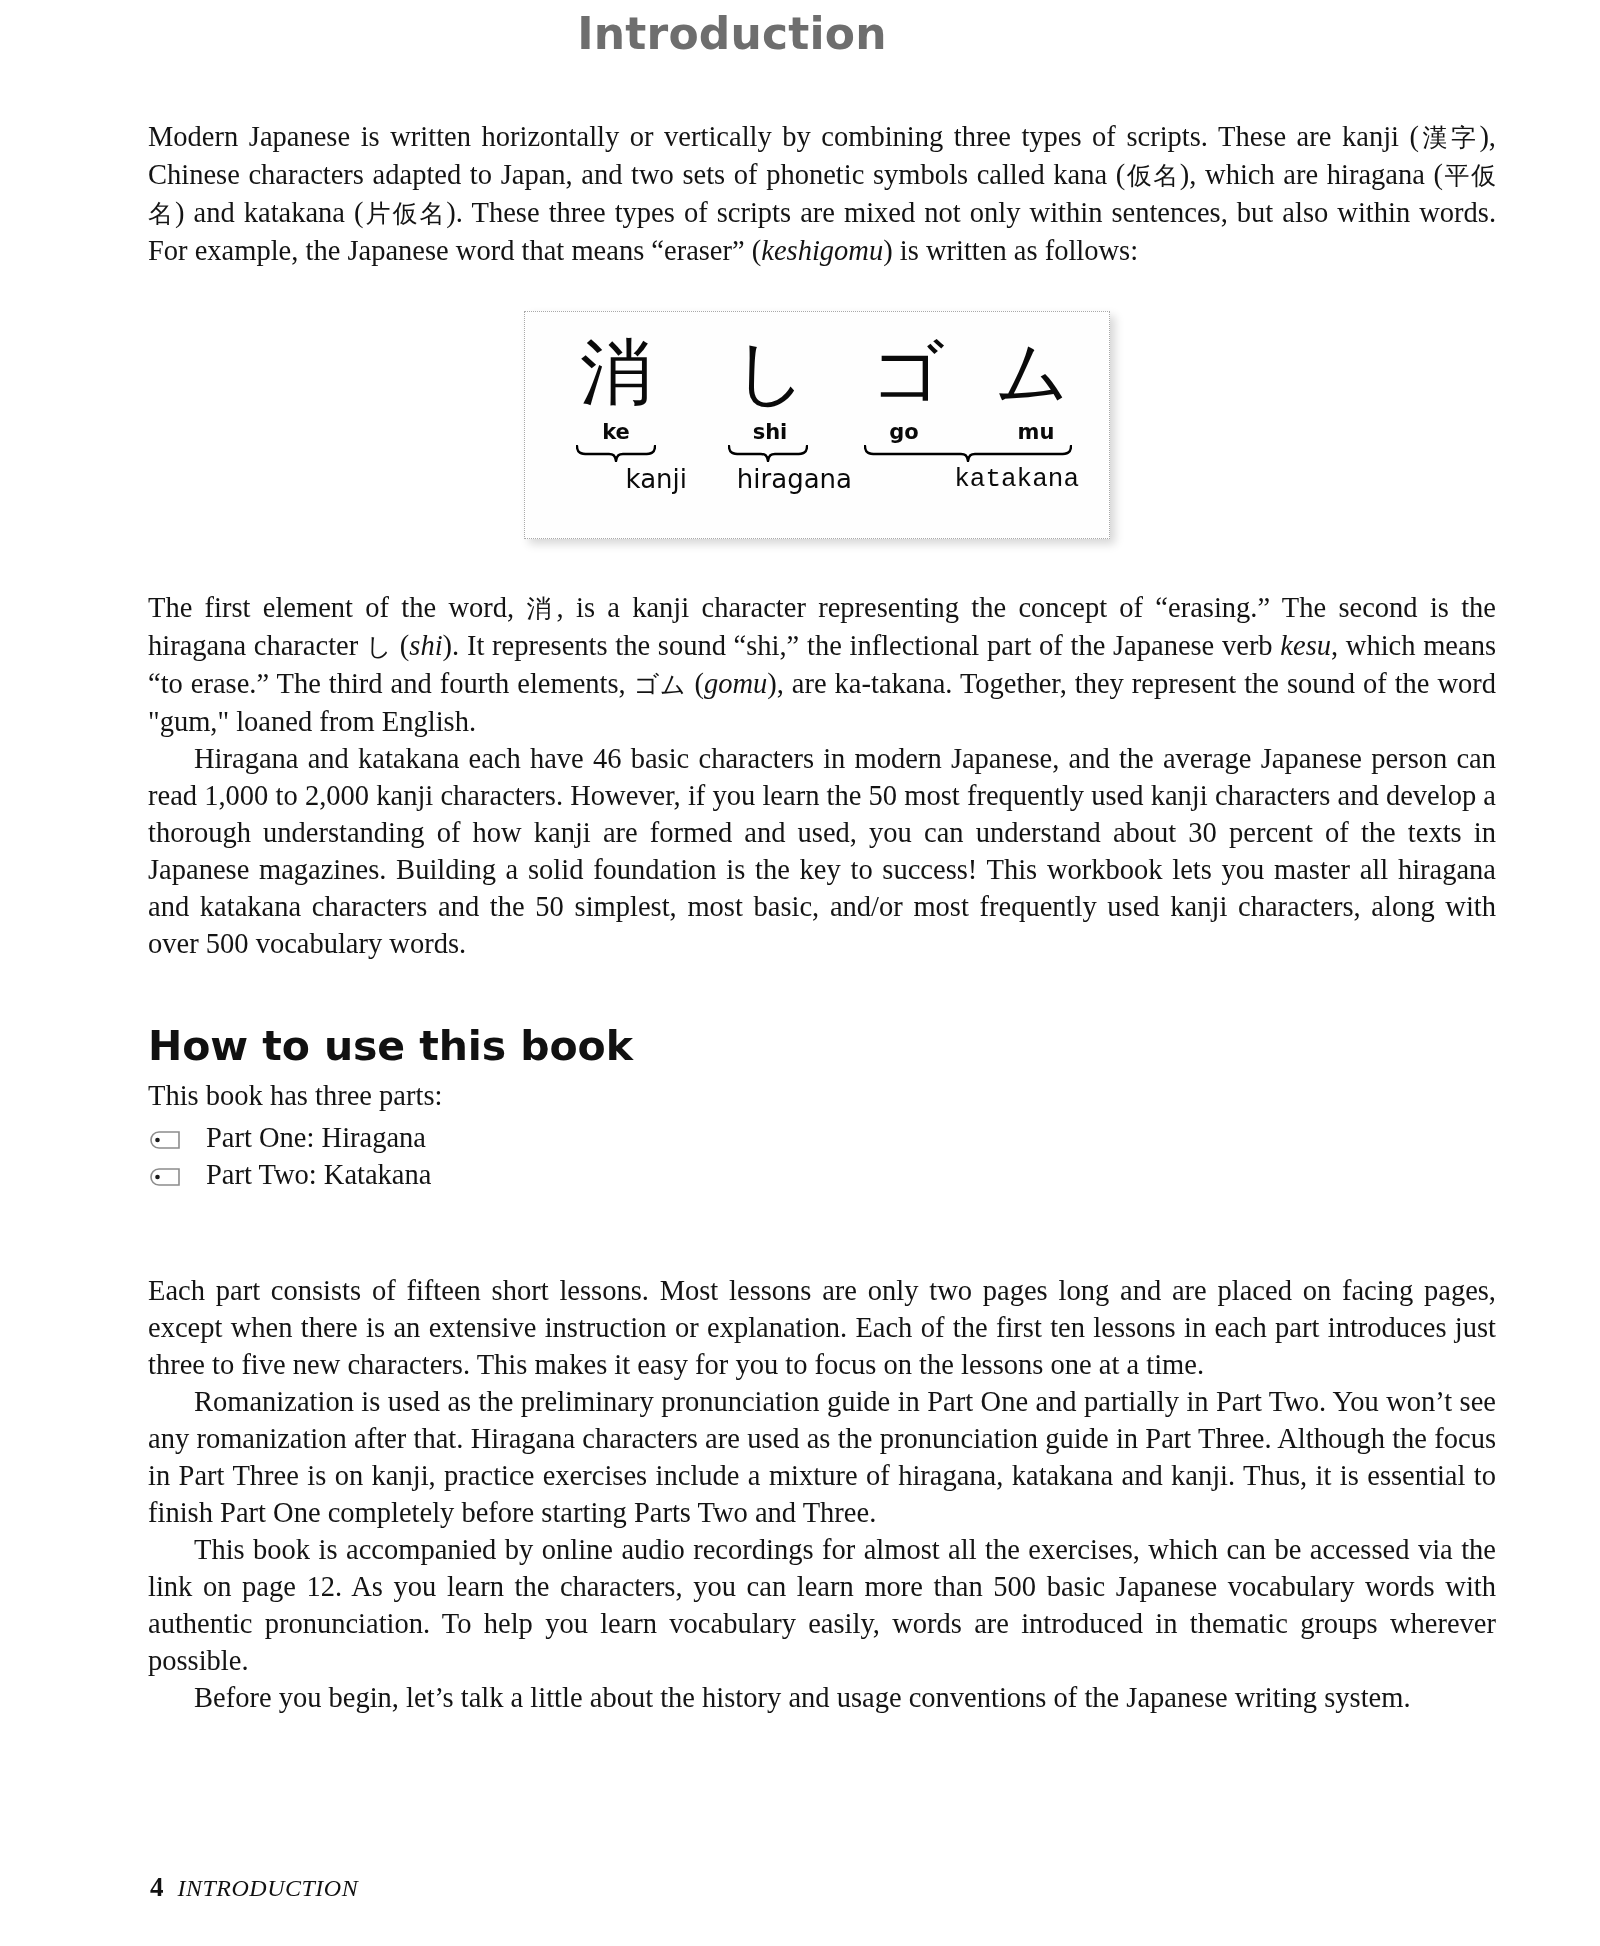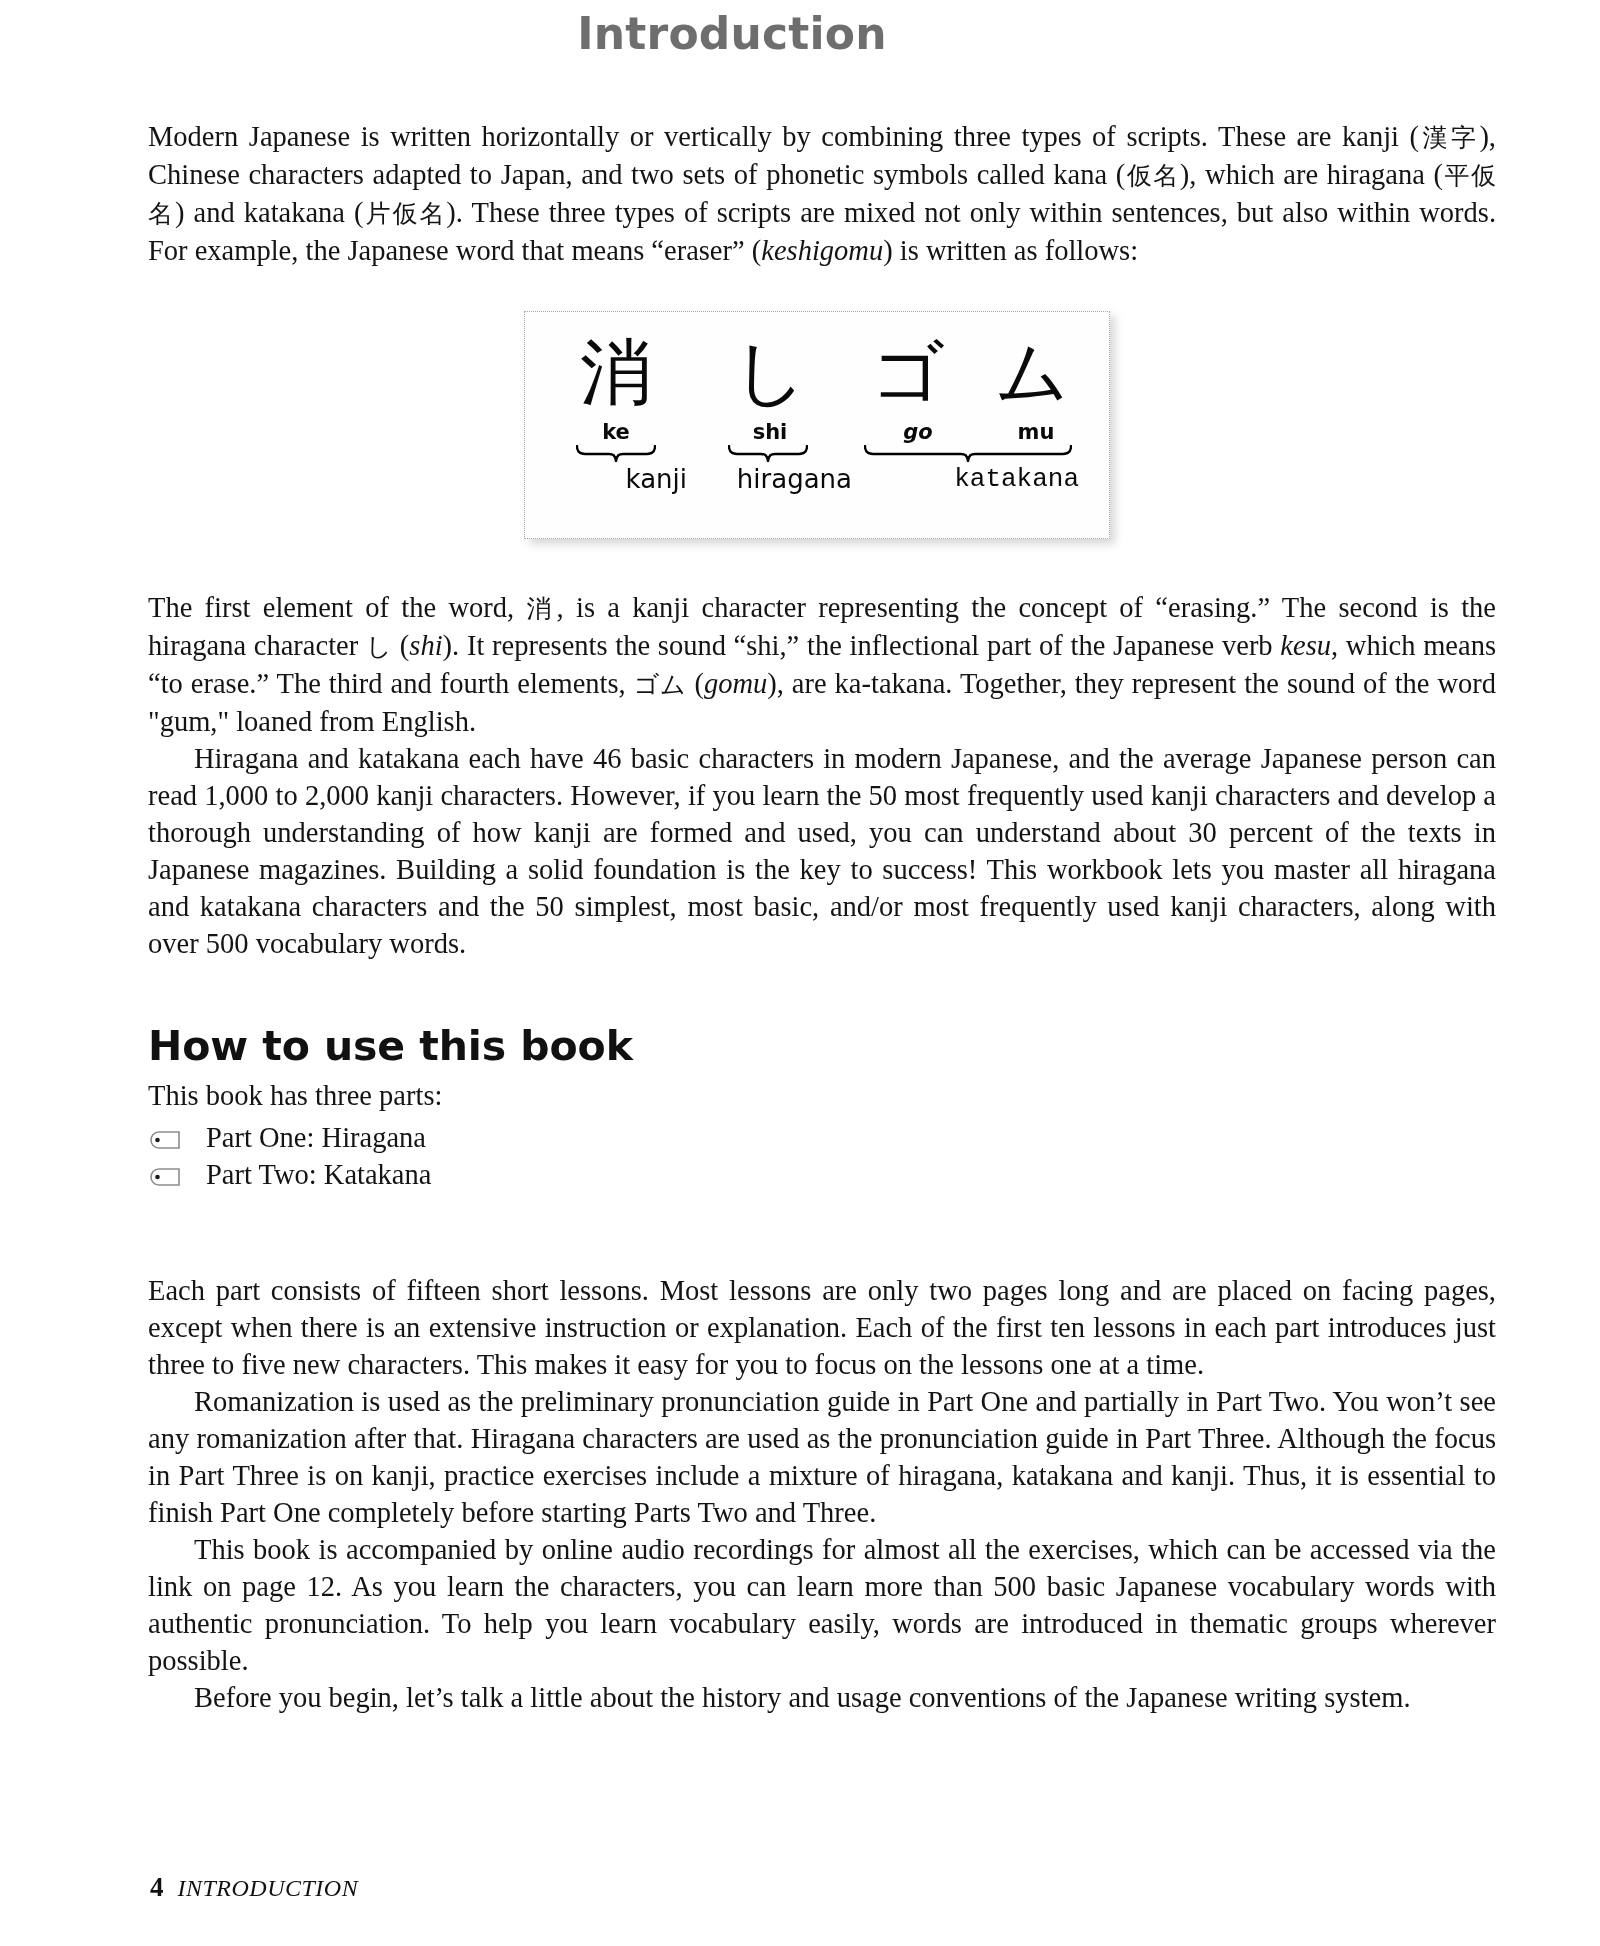--- a/index.html
+++ b/index.html
@@ -103,21 +103,21 @@
     font-family: "DejaVu Sans", "Liberation Sans", sans-serif;
     font-weight: bold;
     font-size: 21px;
     color: #0a0a0a;
     text-align: center;
     width: 90px;
     top: 108px;
   }
   .r1 { left: 46px; }
   .r2 { left: 200px; }
-  .r3 { left: 348px; font-style: italic; }
+  .r3 { left: 334px; }
   .r4 { left: 466px; }
 
   .brace {
     position: absolute;
     top: 133px;
     height: 17px;
   }
   .brace svg { display: block; }
   .b1 { left: 51px; width: 80px; }
   .b2 { left: 203px; width: 80px; }

